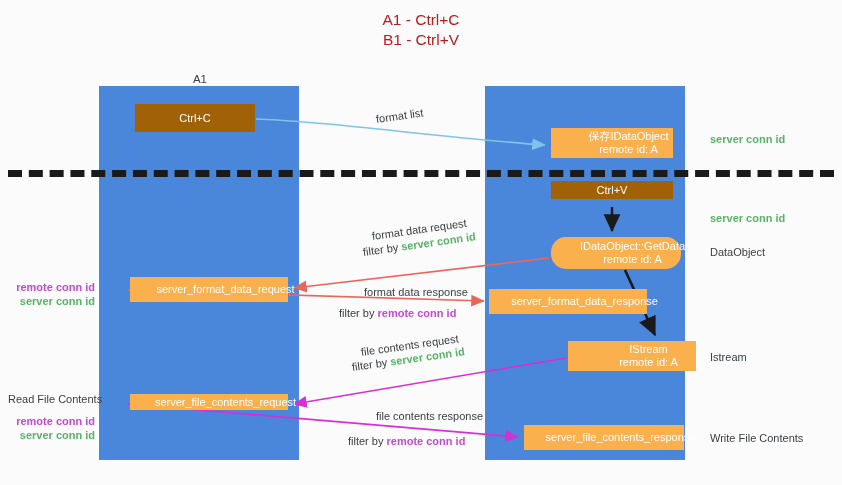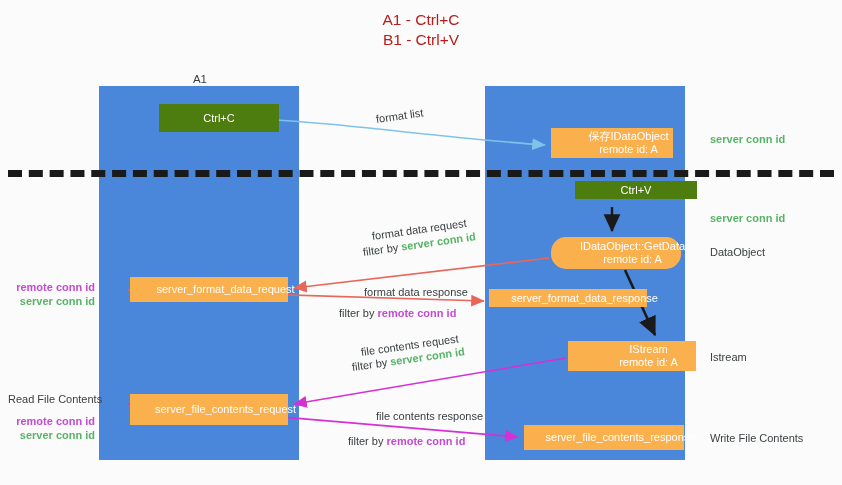--- a/index.html
+++ b/index.html
@@ -55,31 +55,31 @@
     align-items: center;
     justify-content: center;
     text-align: center;
     color: #ffffff;
     font-size: 11px;
     line-height: 13px;
     white-space: pre-line;
     box-sizing: border-box;
     padding: 2px 4px;
   }
-  .box.green  { background: #4d7c0f; margin-left: 24px; }
+  .box.green  { background: #a16207; }
   .box.orange { background: #fbb04e; padding-left: 37px; }
 
   #box-ctrlc   { left: 135px; top: 104px; width: 120px; height: 28px; }
   #box-save    { left: 551px; top: 128px; width: 122px; height: 30px; }
   #box-ctrlv   { left: 551px; top: 181px; width: 122px; height: 18px; }
   #box-getdata { left: 551px; top: 237px; width: 130px; height: 32px; border-radius: 15px; }
   #box-sfdreq  { left: 130px; top: 277px; width: 158px; height: 25px; }
-  #box-sfdres  { left: 489px; top: 289px; width: 158px; height: 18px; }
+  #box-sfdres  { left: 489px; top: 289px; width: 158px; height: 25px; }
   #box-istream { left: 568px; top: 341px; width: 128px; height: 30px; }
-  #box-sfcreq  { left: 130px; top: 394px; width: 158px; height: 31px; }
+  #box-sfcreq  { left: 130px; top: 394px; width: 158px; height: 16px; }
   #box-sfcres  { left: 524px; top: 425px; width: 160px; height: 25px; }
 
   
   #divider {
     left: 8px; top: 170px;
     width: 826px; height: 0;
     border-top: 7px dashed #1a1a1a;
   }
 
   

